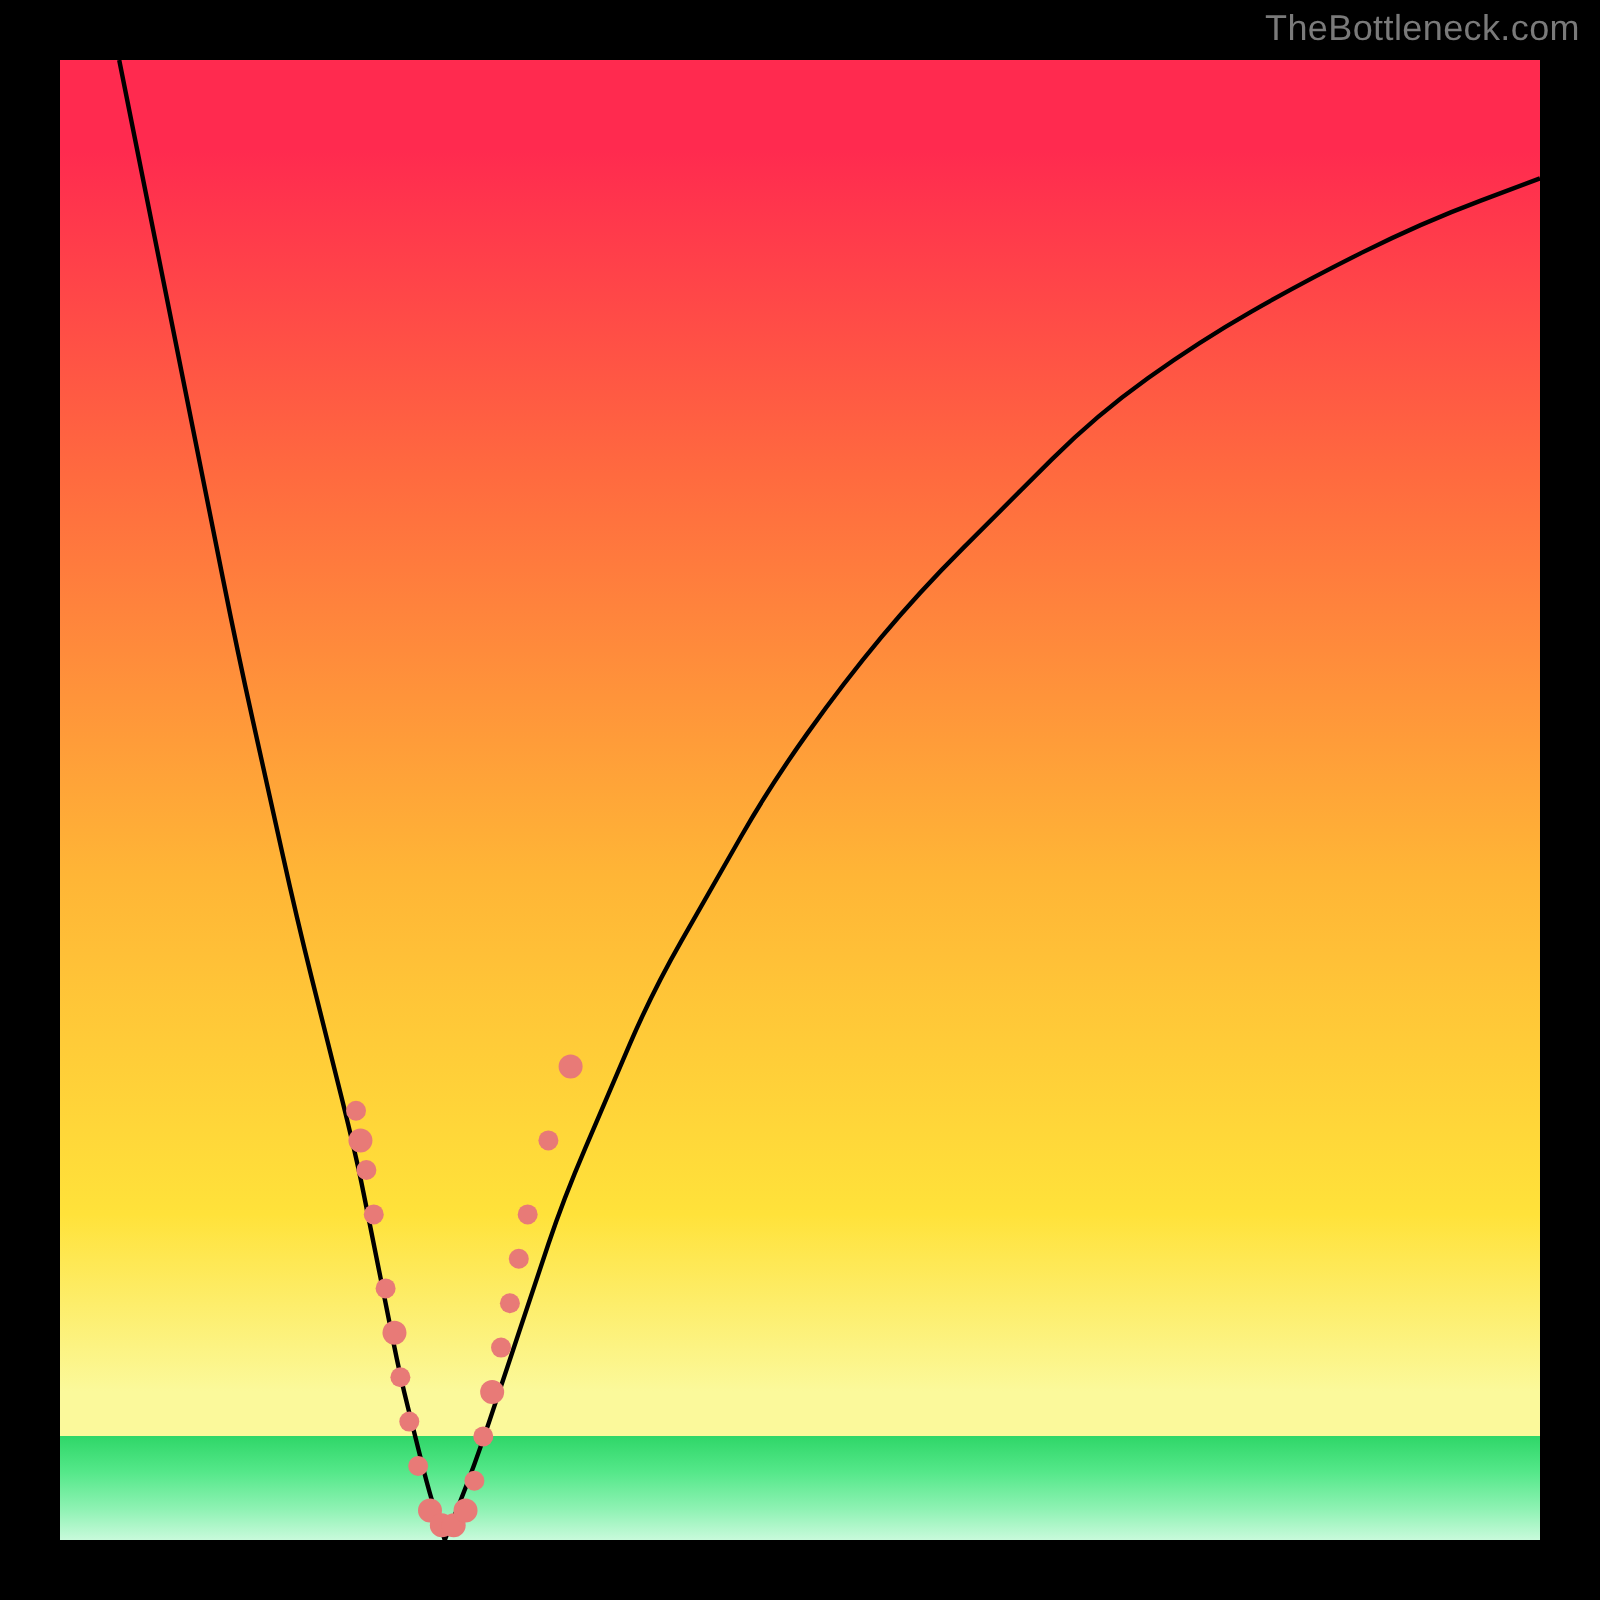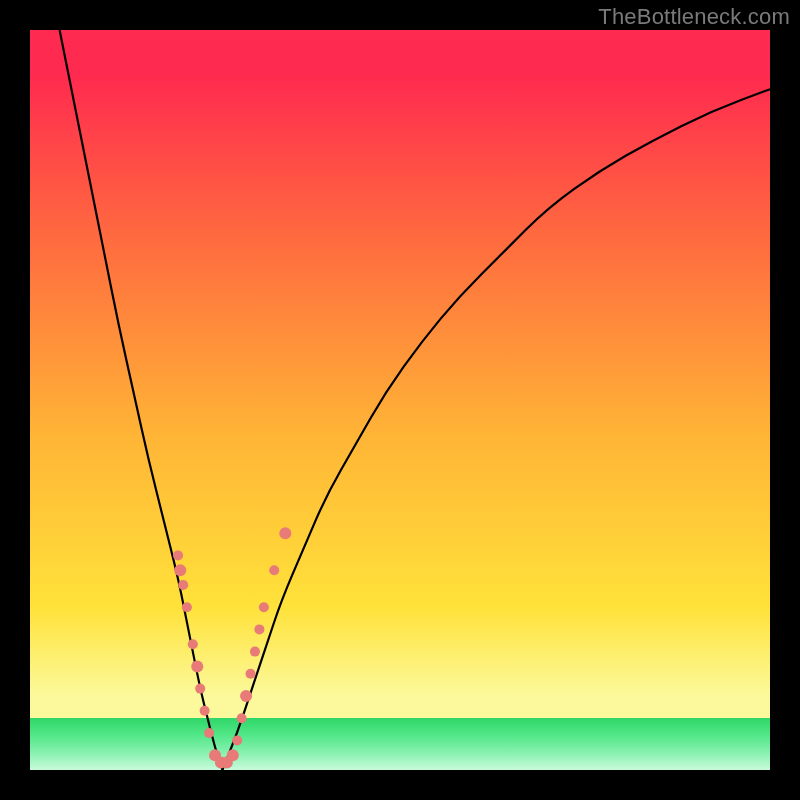--- a/index.html
+++ b/index.html
@@ -50,21 +50,21 @@
       var(--c-green2) 35%,
       var(--c-green3) 70%,
       var(--c-green4) 100%
     );
   }
   .watermark {
     position: absolute;
     top: 4px;
     right: 10px;
     color: #7a7a7a;
-    font-size: 22px;
+    font-size: 18px;
     letter-spacing: 0.2px;
     user-select: none;
   }
   svg.curves {
     position: absolute;
     left: 0;
     top: 0;
     width: 100%;
     height: 100%;
     overflow: visible;

